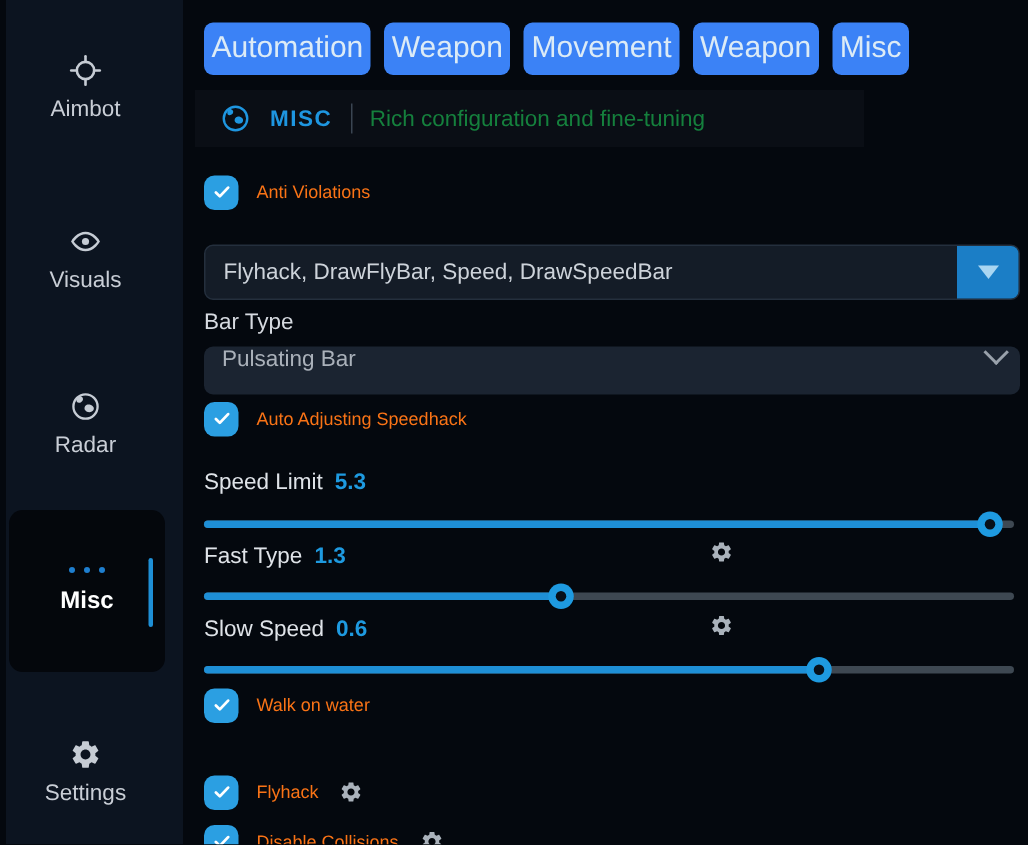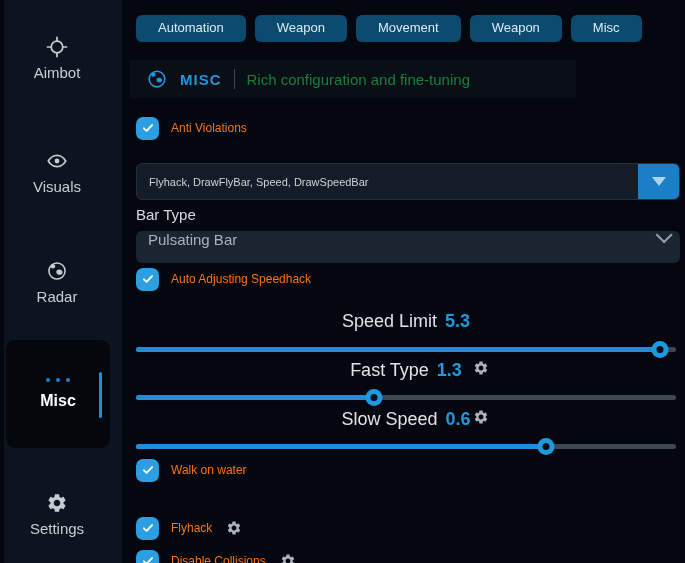--- a/index.html
+++ b/index.html
@@ -17,53 +17,53 @@
              justify-content:center;gap:10px;cursor:pointer;}
   .misc-tile .slabel{color:#ffffff;font-weight:bold;font-size:16px;}
   .dots{display:flex;gap:6px;}
   .dots i{width:4px;height:4px;border-radius:50%;background:#1e7fd0;display:block;}
   .sel-bar{position:absolute;right:8px;top:32px;width:3px;height:46px;background:#1e8fd6;border-radius:2px;}
 
   
   .content{position:absolute;left:130px;top:0;width:555px;height:563px;}
 
   .tabs{position:absolute;top:15px;left:6px;display:flex;gap:9px;}
-  .tab{background:#0c4a6e;color:#dcebf6;border:none;border-radius:6px;font-size:13px;
-       padding:6px 22px;font-family:inherit;cursor:pointer;line-height:1.15;}
+  .tab{background:#3b82f6;color:#dcebf6;border:none;border-radius:6px;font-size:20px;
+       padding:6px 5px;font-family:inherit;cursor:pointer;line-height:1.15;}
 
   .header{position:absolute;top:60px;left:0;width:446px;height:38px;background:#0a0e15;
           display:flex;align-items:center;gap:12px;padding-left:16px;box-sizing:border-box;}
   .htitle{color:#1e96e0;font-weight:bold;font-size:15px;letter-spacing:1px;}
   .hdiv{width:1px;height:20px;background:#3a4552;}
   .hsub{color:#15803d;font-size:15px;}
 
   .cbrow{position:absolute;left:6px;display:flex;align-items:center;gap:12px;height:24px;cursor:pointer;}
   .cb{width:23px;height:23px;border-radius:7px;background:#2b9fe2;display:flex;
       align-items:center;justify-content:center;flex:0 0 auto;}
   .cblabel{color:#f97316;font-size:12px;}
 
   .mselect{position:absolute;top:163px;left:6px;width:544px;height:37px;background:#141c27;
            border:1px solid #242f3d;border-radius:6px;box-sizing:border-box;display:flex;
            align-items:center;cursor:pointer;}
-  .msval{color:#cdd3da;font-size:11px;padding-left:12px;flex:1;white-space:nowrap;overflow:hidden;}
+  .msval{color:#cdd3da;font-size:15px;padding-left:12px;flex:1;white-space:nowrap;overflow:hidden;}
   .msbtn{width:41px;height:100%;background:#1b7ec6;border-radius:0 5px 5px 0;display:flex;
          align-items:center;justify-content:center;cursor:pointer;}
   .tri{width:0;height:0;border-left:7px solid transparent;border-right:7px solid transparent;
        border-top:9px solid #a9d6f2;display:block;}
 
   .flabel{position:absolute;left:6px;color:#d6dae0;font-size:15px;}
 
   .select{position:absolute;top:231px;left:6px;width:544px;height:32px;background:#1b2431;
           border-radius:6px;display:flex;align-items:flex-start;justify-content:space-between;
           padding:0 12px;box-sizing:border-box;cursor:pointer;}
   .selval{color:#aab1ba;font-size:15px;}
   .chev{width:10px;height:10px;border-right:2px solid #99a1ab;border-bottom:2px solid #99a1ab;
         transform:rotate(45deg) translateY(-3px);display:block;}
 
-  .slabelrow{position:absolute;left:6px;height:20px;display:flex;align-items:center;font-size:18px;width:540px;justify-content:center;}
+  .slabelrow{position:absolute;left:6px;height:20px;display:flex;align-items:center;font-size:15px;width:540px;}
   .sname{color:#dfe3e8;}
   .sval{color:#1e9ae0;font-weight:bold;margin-left:8px;}
   .sgear{position:absolute;left:337px;top:0;}
 
   .track{position:absolute;left:6px;width:540px;height:18px;cursor:pointer;}
   .track .rail{position:absolute;top:7px;left:0;width:100%;height:5px;background:#3e4852;border-radius:3px;}
   .track .fill{position:absolute;top:7px;left:0;height:5px;background:#1e8fd6;border-radius:3px;}
   .thumb{position:absolute;top:1px;width:17px;height:17px;border-radius:50%;background:#1e9ae0;
          transform:translateX(-50%);}
   .thumb::after{content:"";position:absolute;left:5px;top:5px;width:7px;height:7px;

